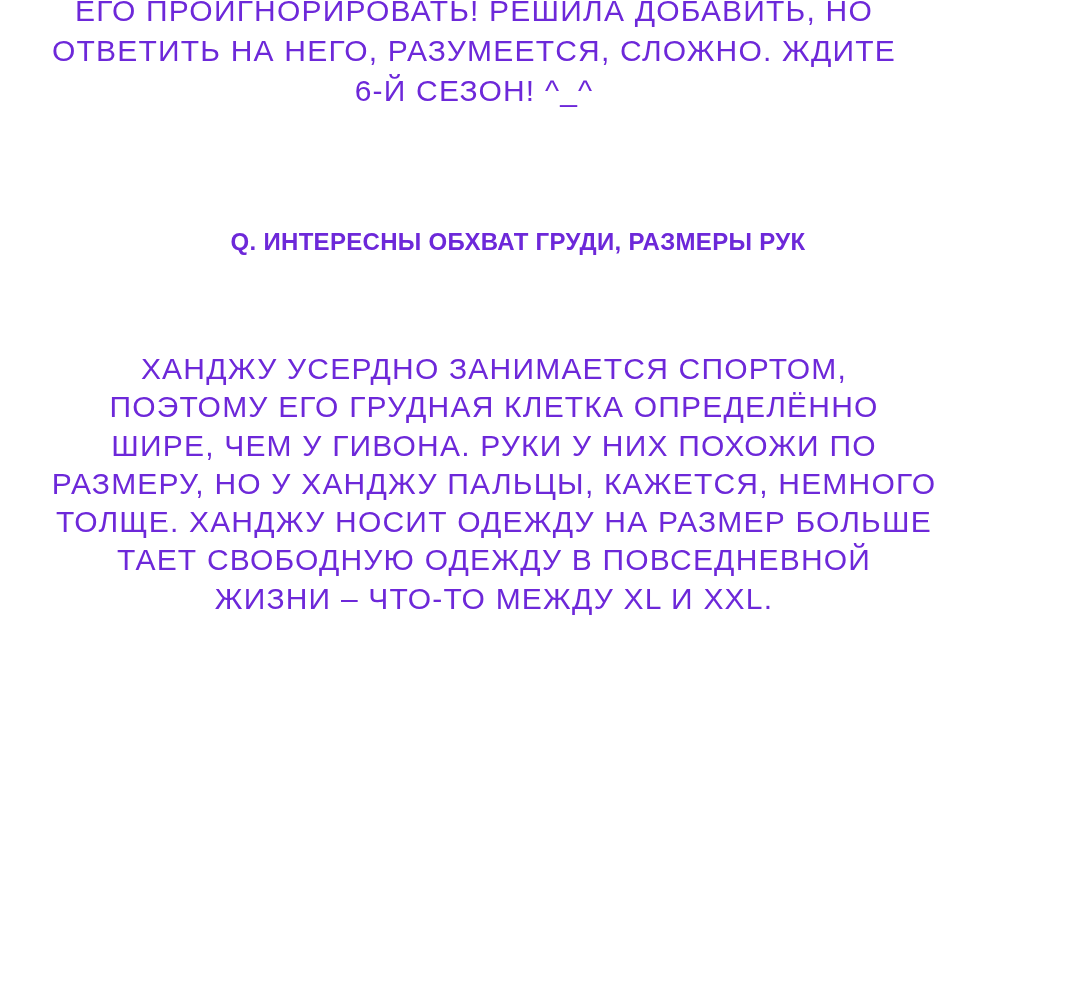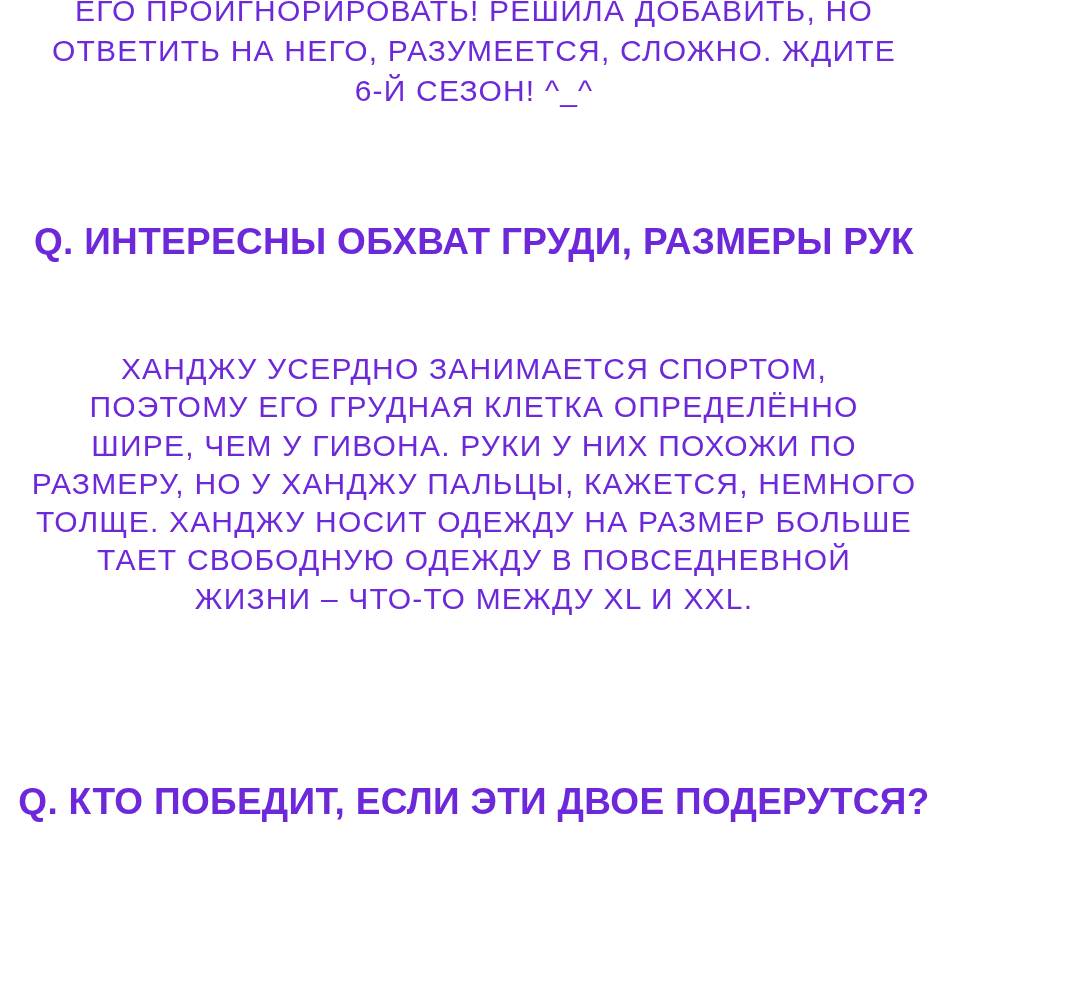--- a/index.html
+++ b/index.html
@@ -26,28 +26,29 @@
   .block .line {
     white-space: nowrap;
   }
   .regular {
     font-size: 30px;
     font-weight: 400;
     letter-spacing: 1.2px;
     line-height: 39px;
   }
   .bold {
-    font-size: 37px;
+    font-size: 24px;
     font-weight: 700;
     letter-spacing: 0.3px;
     line-height: 36px;
+    padding-left: 44px;
   }
   .intro  { top: -9px;  line-height: 40px; }
   .q1     { top: 224px; }
-  .a1     { top: 350px; line-height: 38.3px; }
+  .a1     { top: 350px; line-height: 38.3px; padding-left: 20px; }
   .q2     { top: 784px; }
   .a2     { top: 883px; line-height: 38.5px; }
 </style>
 </head>
 <body>
 
 <div class="page">
   <div class="block regular intro">
       <div class="line">ЕГО ПРОИГНОРИРОВАТЬ! РЕШИЛА ДОБАВИТЬ, НО</div>
       <div class="line">ОТВЕТИТЬ НА НЕГО, РАЗУМЕЕТСЯ, СЛОЖНО. ЖДИТЕ</div>
@@ -61,17 +62,14 @@
   <div class="block regular a1">
       <div class="line">ХАНДЖУ УСЕРДНО ЗАНИМАЕТСЯ СПОРТОМ,</div>
       <div class="line">ПОЭТОМУ ЕГО ГРУДНАЯ КЛЕТКА ОПРЕДЕЛЁННО</div>
       <div class="line">ШИРЕ, ЧЕМ У ГИВОНА. РУКИ У НИХ ПОХОЖИ ПО</div>
       <div class="line">РАЗМЕРУ, НО У ХАНДЖУ ПАЛЬЦЫ, КАЖЕТСЯ, НЕМНОГО</div>
       <div class="line">ТОЛЩЕ. ХАНДЖУ НОСИТ ОДЕЖДУ НА РАЗМЕР БОЛЬШЕ</div>
       <div class="line">ТАЕТ СВОБОДНУЮ ОДЕЖДУ В ПОВСЕДНЕВНОЙ</div>
       <div class="line">ЖИЗНИ – ЧТО-ТО МЕЖДУ XL И XXL.</div>
     </div>
 
-  <div class="block bold q2">
-      <div class="line">Q. КТО ПОБЕДИТ, ЕСЛИ ЭТИ ДВОЕ ПОДЕРУТСЯ?</div>
-    </div>
 
 </div>
 
 </body></html>

